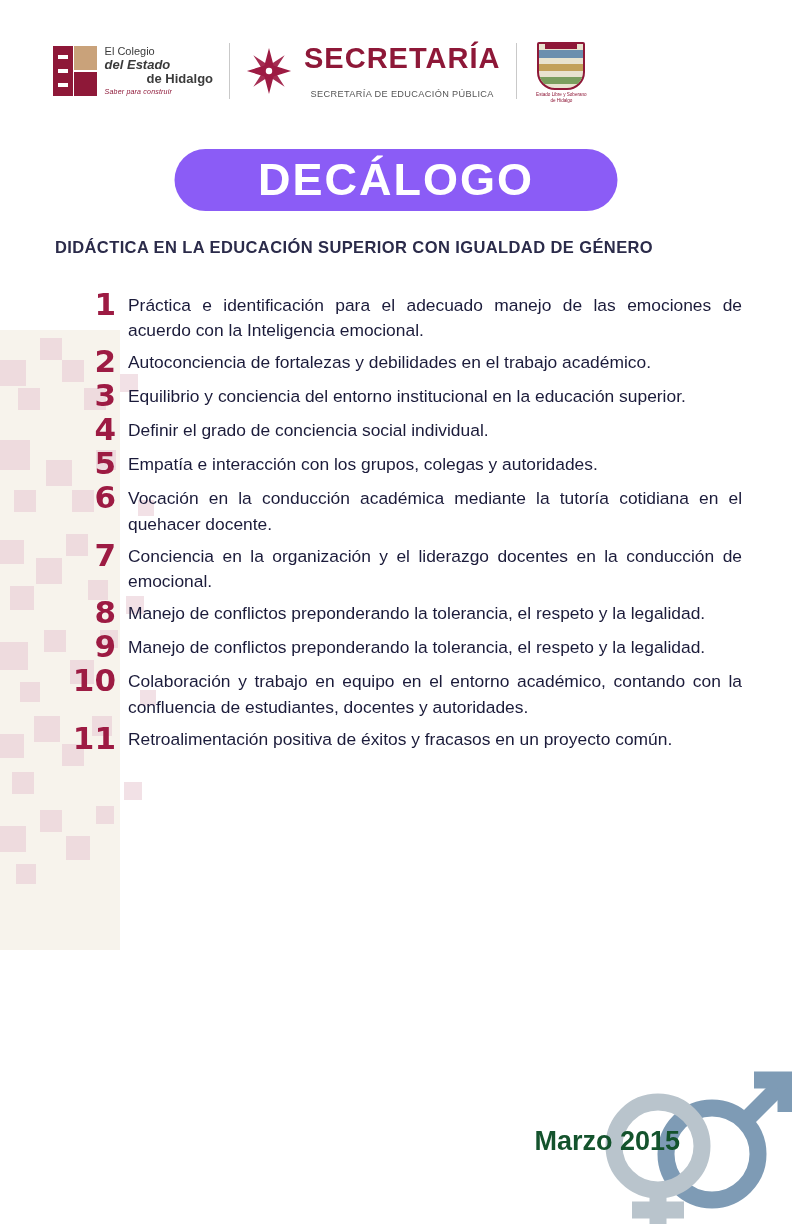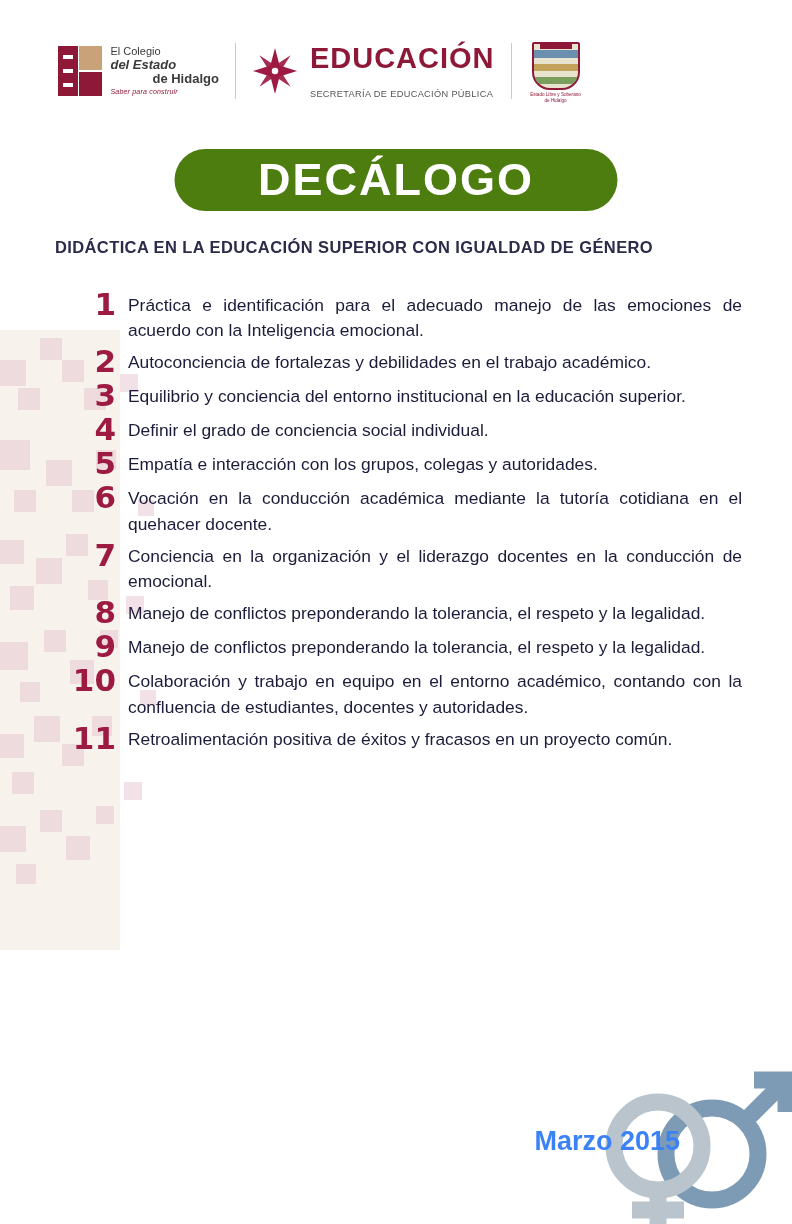--- a/index.html
+++ b/index.html
@@ -119,20 +119,21 @@
     font-weight: 700;
     letter-spacing: 1px;
     color: #8e1838;
     line-height: 1;
   }
   .sep-text .t2 {
     font-size: 9.2px;
     letter-spacing: .35px;
     color: #555555;
     margin-top: 16px;
+    text-align: center;
   }
   .logo-hgo {
     width: 56px;
     height: 58px;
     position: relative;
     text-align: center;
   }
   .hgo-shield {
     width: 44px;
     height: 44px;
@@ -163,21 +164,21 @@
   }
 
   
   .title-pill {
     position: absolute;
     top: 149px;
     left: 50%;
     transform: translateX(-50%);
     width: 443px;
     height: 62px;
-    background: #4d7c0f;
+    background: #8b5cf6;
     border-radius: 31px;
     display: flex;
     align-items: center;
     justify-content: center;
     z-index: 3;
   }
   .title-pill span {
     color: #ffffff;
     font-size: 45px;
     font-weight: 700;
@@ -234,21 +235,21 @@
 
   
   .footer-date {
     position: absolute;
     top: 1126px;
     left: 0;
     width: 680px;
     text-align: right;
     font-size: 27px;
     font-weight: 700;
-    color: #3b82f6;
+    color: #14532d;
     z-index: 3;
   }
   .gender-symbols {
     position: absolute;
     right: 0;
     bottom: 0;
     width: 230px;
     height: 190px;
     z-index: 2;
   }
@@ -321,21 +322,21 @@
 
   <div class="logo-sep">
     <svg class="sep-star" viewBox="0 0 100 100" aria-hidden="true">
       <g fill="#9d1b43">
         <polygon points="50,0 60,38 98,50 60,62 50,100 40,62 2,50 40,38"></polygon>
         <polygon points="16,16 50,38 84,16 62,50 84,84 50,62 16,84 38,50" opacity="0.92"></polygon>
       </g>
       <circle cx="50" cy="50" r="7" fill="#ffffff"></circle>
     </svg>
     <div class="sep-text">
-      <div class="t1">EDUCACIÓN</div>
+      <div class="t1">SECRETARÍA</div>
       <div class="t2">SECRETARÍA DE EDUCACIÓN PÚBLICA</div>
     </div>
   </div>
 
   <div class="divider"></div>
 
   <div class="logo-hgo">
     <div class="hgo-shield">
       <div class="hgo-cap"></div>
       <div class="band"></div>

